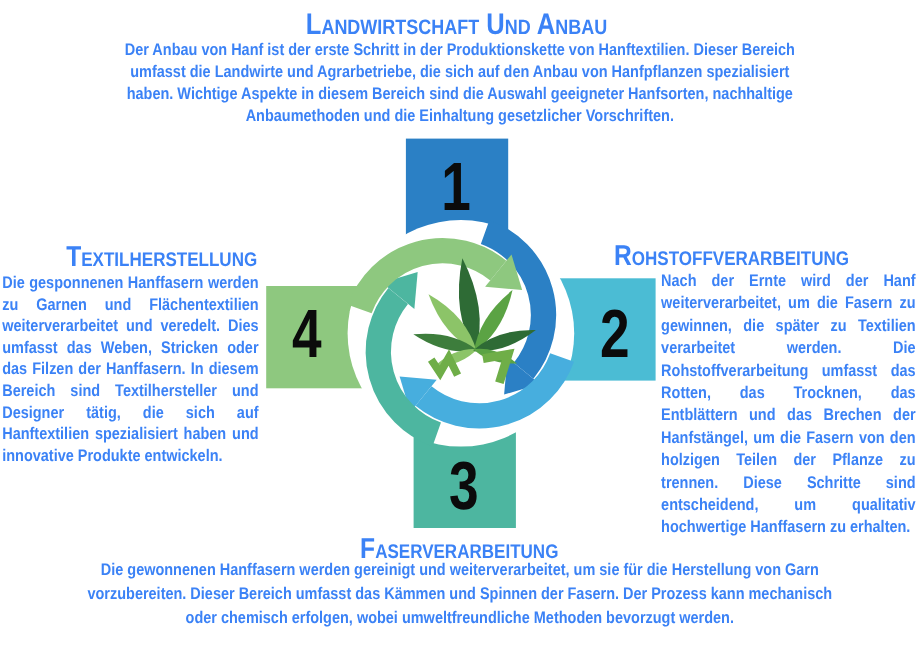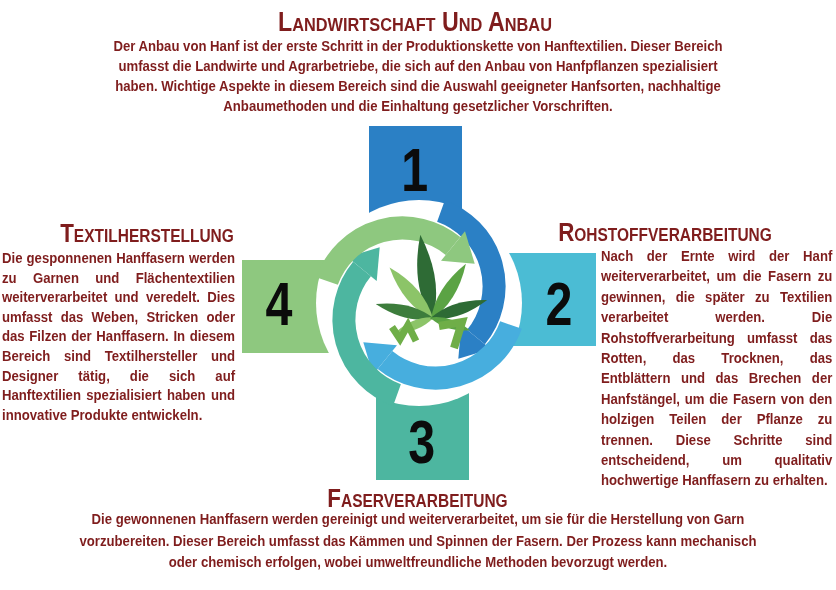--- a/index.html
+++ b/index.html
@@ -1,18 +1,18 @@
 <!DOCTYPE html>
 <html><head>
 <meta charset="utf-8">
 <style>
   html,body{margin:0;padding:0;background:#fff;}
   #stage{
     position:relative;width:836px;height:590px;background:#ffffff;overflow:hidden;
-    font-family:"Liberation Sans",sans-serif;color:#7f1d1d;
+    font-family:"Liberation Sans",sans-serif;color:#3b82f6;
   }
   .title{
     position:absolute;margin:0;font-weight:bold;font-variant:small-caps;
     text-align:center;line-height:1;white-space:nowrap;letter-spacing:0px;
   }
   .para{
     position:absolute;margin:0;font-weight:bold;font-size:15.3px;
   }
   .cx{transform:scaleX(0.86);}
   .o-c{transform-origin:center top;}

